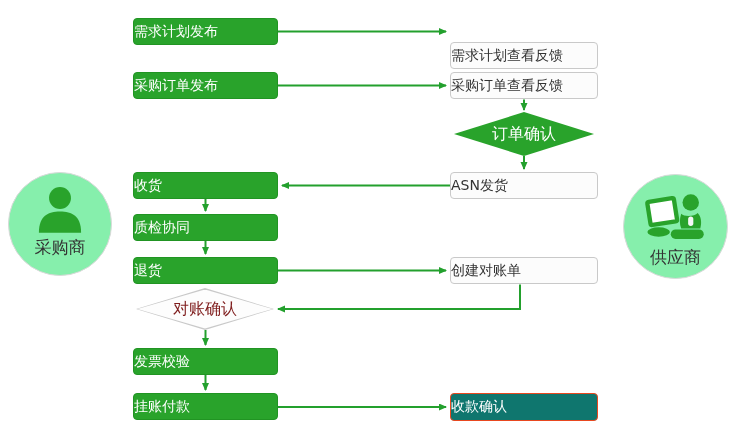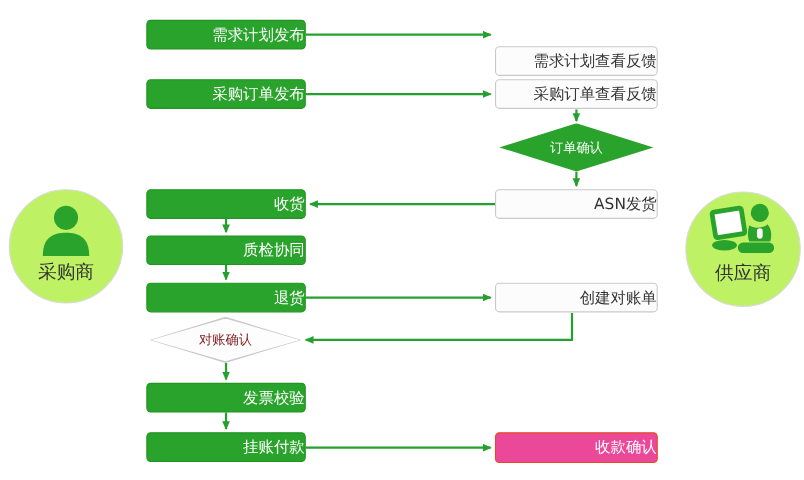--- a/index.html
+++ b/index.html
@@ -1,43 +1,43 @@
 <!DOCTYPE html>
 <html><head>
 <meta charset="utf-8">
 <style>
   html,body{margin:0;padding:0;background:#fff;}
   #stage{
     position:relative;width:731px;height:436px;background:#ffffff;overflow:hidden;
     font-family:"DejaVu Sans","Liberation Sans",sans-serif;
   }
   .node{
-    position:absolute;display:flex;align-items:center;justify-content:flex-end;
+    position:absolute;display:flex;align-items:center;justify-content:flex-start;
     font-size:14px;border-radius:4px;box-sizing:border-box;white-space:nowrap;
   }
   .node.green{background:#29a32b;border:1px solid #219423;color:#ffffff;}
   .node.light{background:#fcfcfc;border:1px solid #c9c9c9;color:#333333;}
-  .node.red{background:#ec4899;border:1px solid #e8481f;color:#ffffff;}
+  .node.red{background:#0f766e;border:1px solid #e8481f;color:#ffffff;}
   .diamond{position:absolute;}
   .diamond .shape{
     position:absolute;inset:0;
     clip-path:polygon(50% 0,100% 50%,50% 100%,0 50%);
   }
   .diamond .shape.inner{inset:1.5px;}
   .diamond .dlabel{
     position:absolute;inset:0;display:flex;align-items:center;justify-content:center;
-    font-size:12px;white-space:nowrap;
+    font-size:16px;white-space:nowrap;
   }
   .diamond.green .shape{background:#29a32b;}
   .diamond.green .dlabel{color:#ffffff;}
   .diamond.light .shape.outer{background:#c9c9c9;}
   .diamond.light .shape.inner{background:#fdfdfd;}
   .diamond.light .dlabel{color:#7f1d1d;}
   .actor{
-    position:absolute;border-radius:50%;background:#bef264;border:1px solid #d9d9d9;
+    position:absolute;border-radius:50%;background:#86efac;border:1px solid #d9d9d9;
     box-sizing:border-box;display:flex;flex-direction:column;align-items:center;
   }
   .actor .alabel{font-size:17px;color:#333333;margin-top:1px;}
   #wires{position:absolute;left:0;top:0;pointer-events:none;}
 </style>
 </head>
 <body>
 
 <div id="stage">
 
@@ -64,21 +64,21 @@
   </svg>
 
   <div class="actor" style="left:8px;top:172px;width:104px;height:104px;">
     <svg width="54" height="52" viewBox="0 0 64 60" style="margin-top:10px">
       <circle cx="32" cy="17" r="13" fill="#29a32b"></circle>
       <path d="M7 58 C7 38 18 33 32 33 C46 33 57 38 57 58 Z" fill="#29a32b"></path>
     </svg>
     <div class="alabel">采购商</div>
   </div>
 
-  <div class="actor" style="left:623px;top:174px;width:105px;height:105px;">
+  <div class="actor" style="left:623px;top:174px;width:105px;height:105px;justify-content:center;">
     <svg width="66" height="52" viewBox="0 0 76 60" style="margin-top:9px">
       <g transform="rotate(-9 22 24)">
         <rect x="7" y="8" width="31" height="27" rx="2" fill="#ffffff" stroke="#29a32b" stroke-width="5"></rect>
       </g>
       <ellipse cx="18" cy="45" rx="13" ry="5.5" fill="#29a32b"></ellipse>
       <circle cx="55" cy="11" r="9.5" fill="#29a32b"></circle>
       <path d="M44 24 C42 30 42 36 44 41 L66 41 C68 34 67 27 63 23 C60 27 48 28 44 24 Z" fill="#29a32b"></path>
       <rect x="52" y="27" width="6" height="11" rx="3" fill="#f7f7f7"></rect>
       <rect x="32" y="42" width="38" height="11" rx="5.5" fill="#29a32b"></rect>
     </svg>

